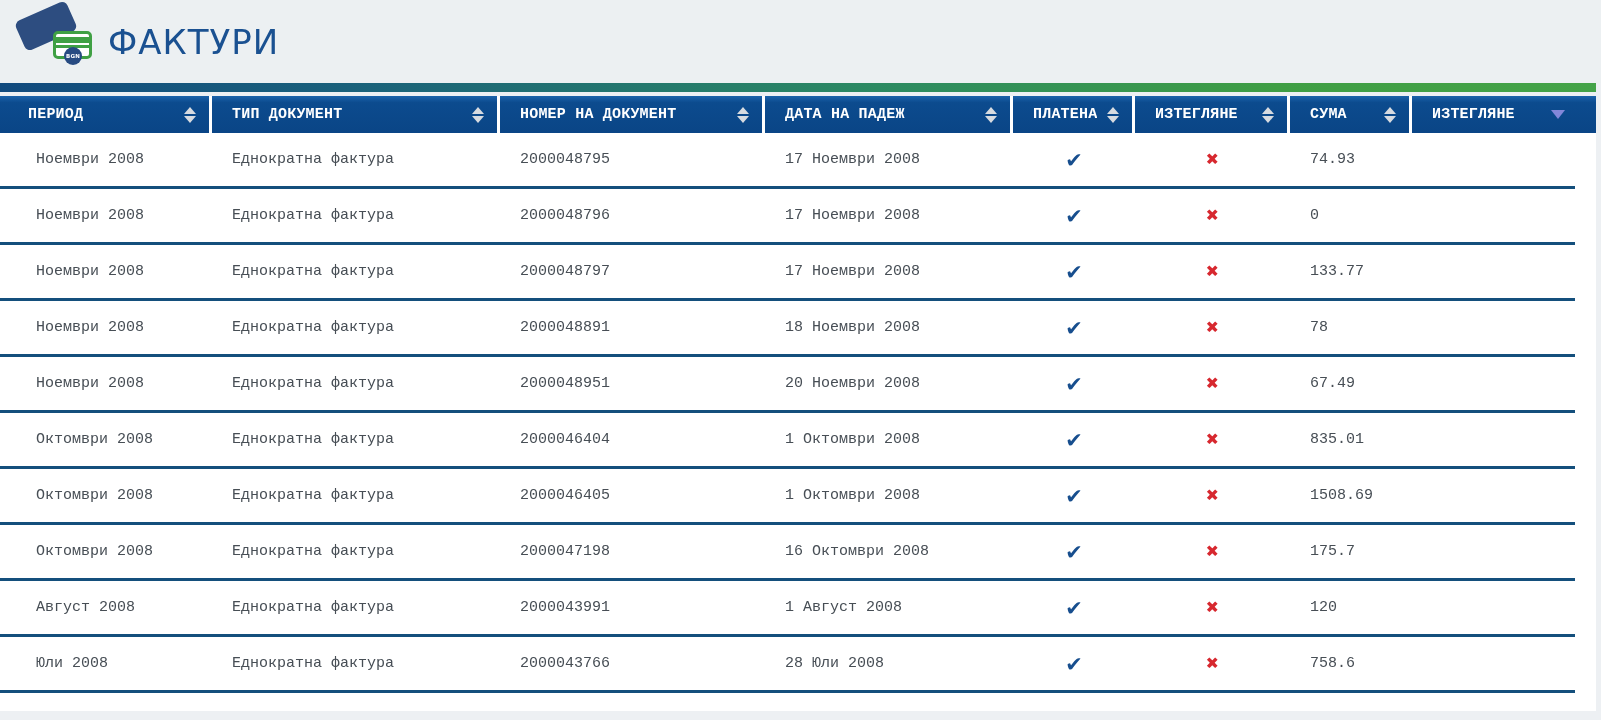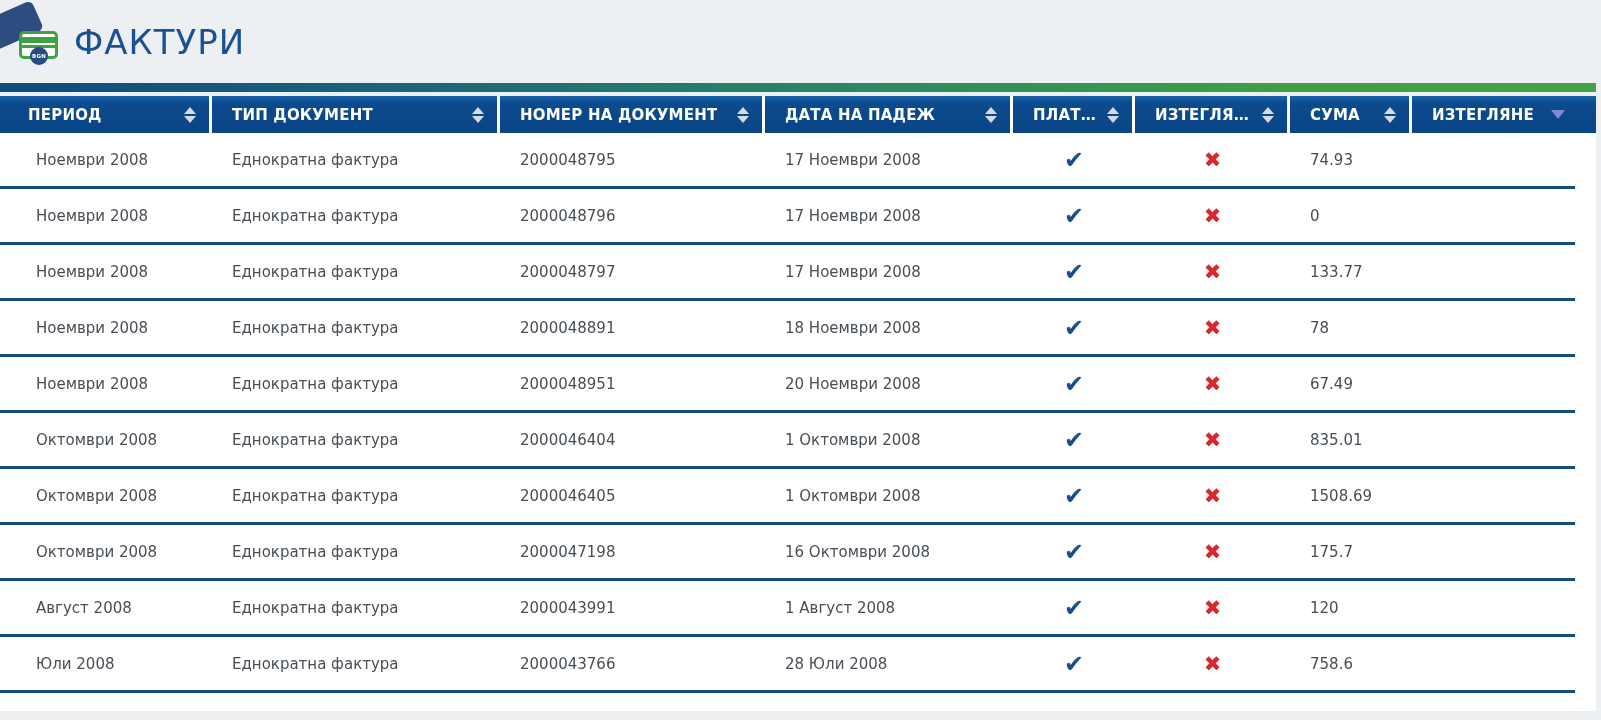--- a/index.html
+++ b/index.html
@@ -11,20 +11,21 @@
     color:#474e55;
   }
   
   .topbar {
     height:83px;
     background:#ecf0f2;
     display:flex;
     align-items:center;
     overflow:hidden;
     position:relative;
+    padding-left:34px;
   }
   .logo { position:relative; width:62px; height:70px; flex:0 0 62px; }
   .card-back {
     position:absolute; left:-16px; top:3px;
     width:56px; height:32px;
     background:#2d4d80; border-radius:6px;
     transform:rotate(-24deg);
   }
   .card-front {
     position:absolute; left:19px; top:24px;
@@ -53,20 +54,21 @@
   .accent-bar {
     height:9px; width:1596px;
     background:linear-gradient(90deg,#114a7e 0%,#1a617b 22%,#2c8a62 55%,#3f9e44 80%,#44a348 100%);
   }
   .accent-gap { height:4px; background:#edf0f3; }
   
   .tablewrap { width:1596px; background:#fff; }
   .thead, .tr {
     display:grid;
     grid-template-columns:212px 288px 265px 248px 122px 155px 122px minmax(0,1fr);
+    font-family:Liberation Mono, monospace;
   }
   .thead {
     height:37px;
     background:linear-gradient(180deg,#1b63ab 0%,#0c4b8e 18%,#0a4586 100%);
   }
   .th {
     display:flex; align-items:center;
     padding:0 13px 0 20px;
     border-right:3px solid #ffffff;
     color:#ffffff; font-size:15px; font-weight:bold;

